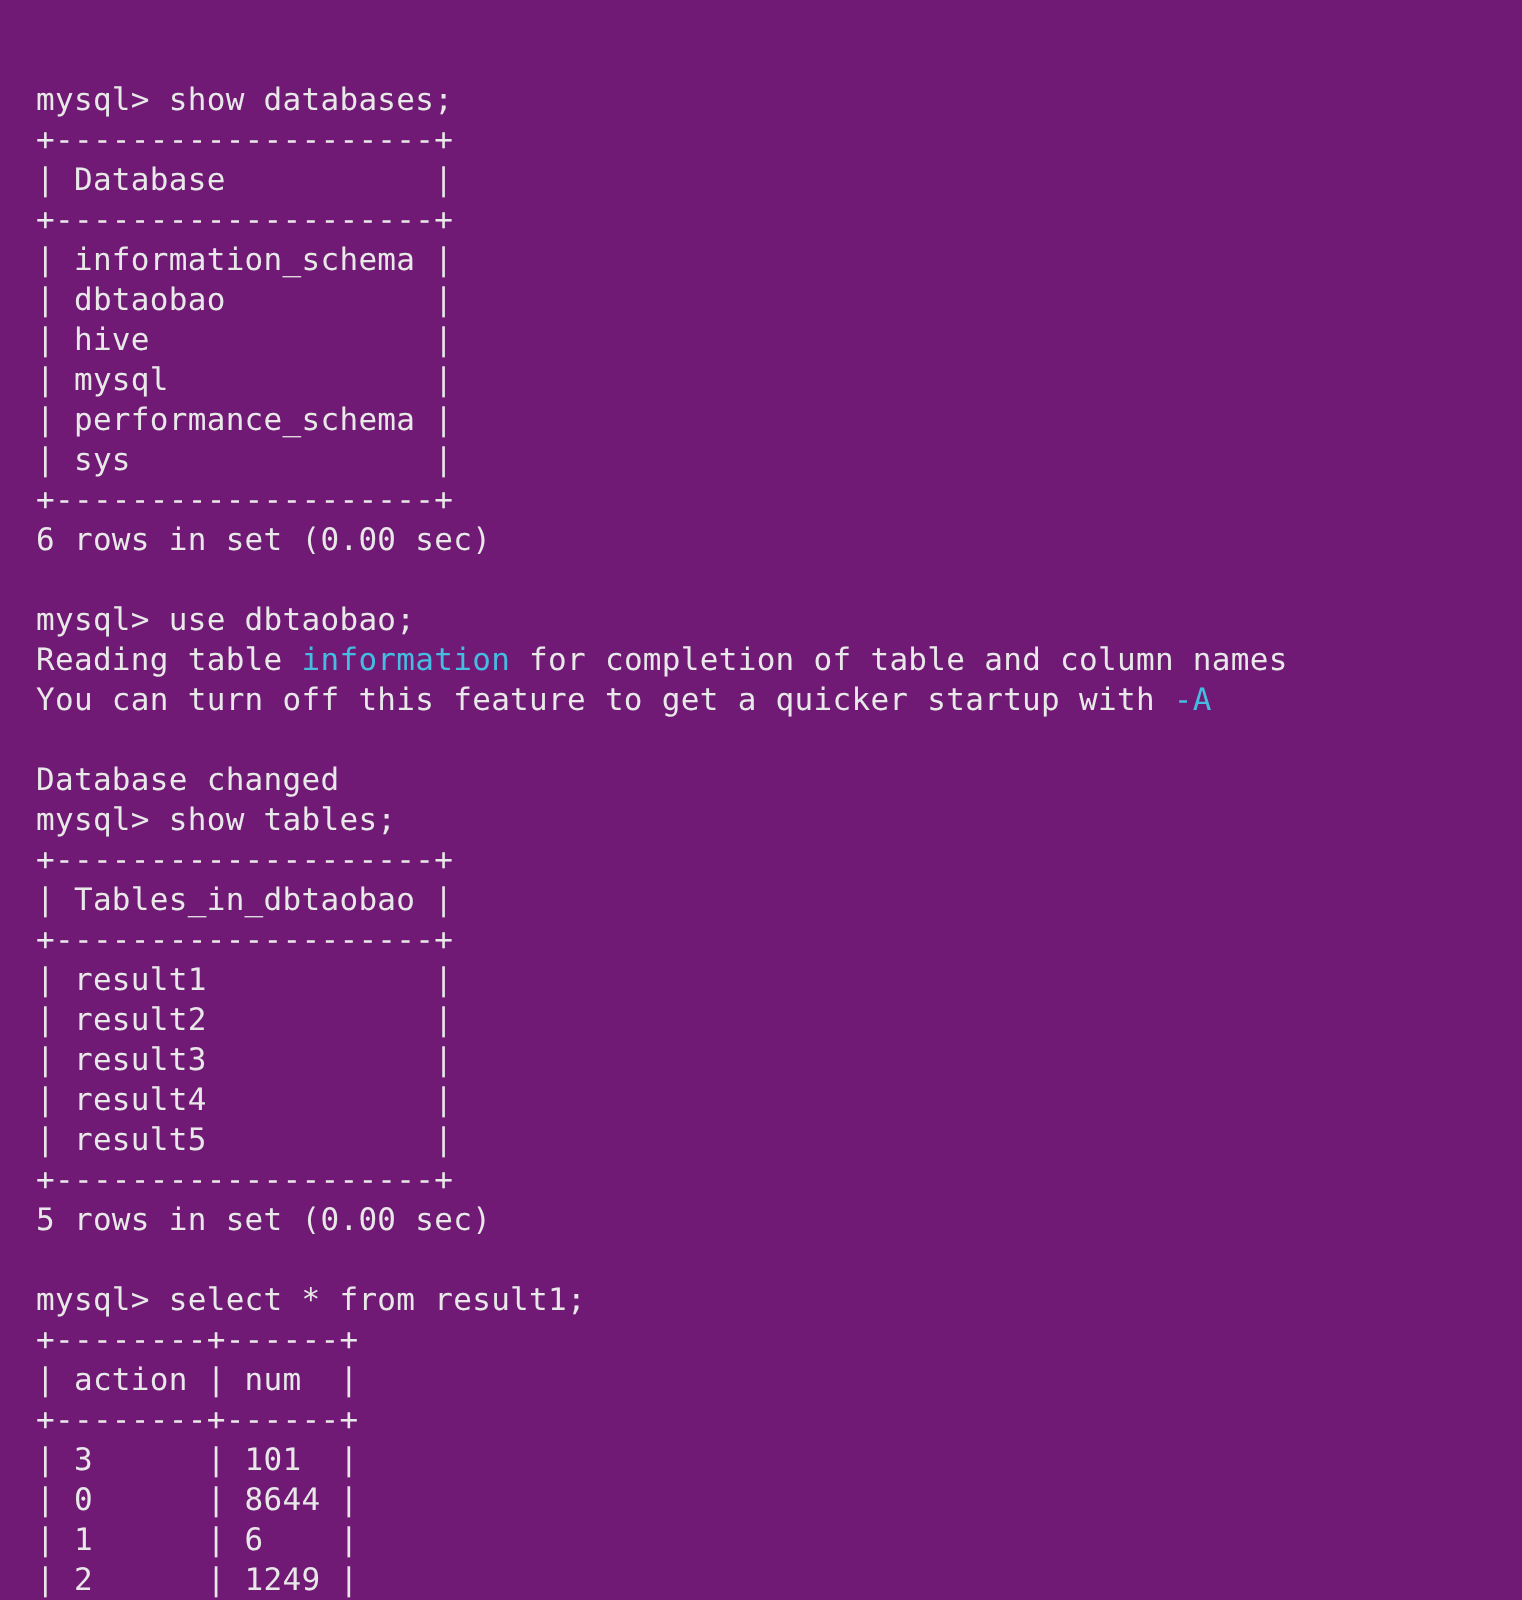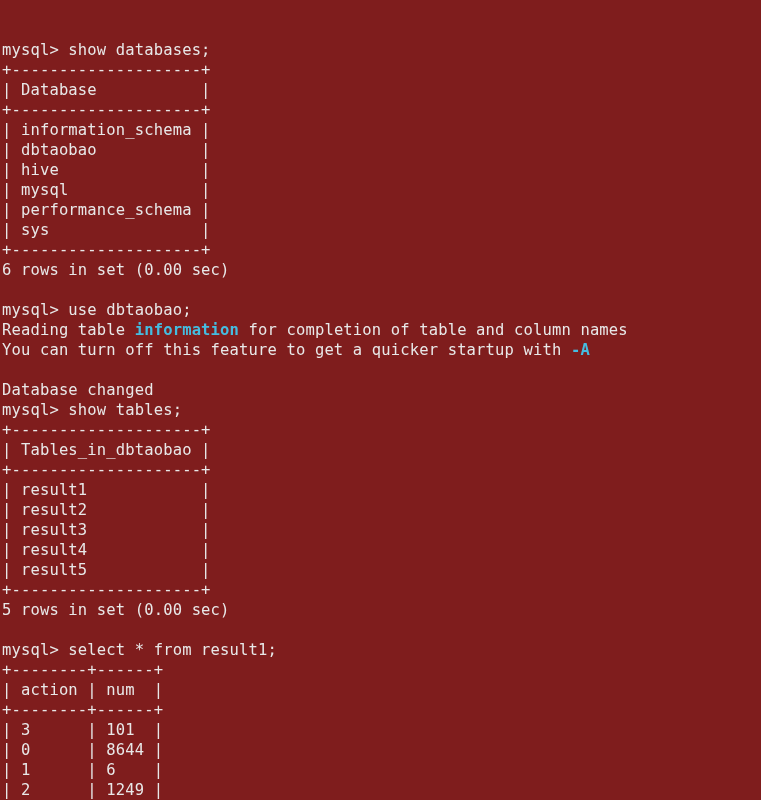--- a/index.html
+++ b/index.html
@@ -29,21 +29,21 @@
     position: relative;
   }
   .line {
     height: 20px;
     line-height: 20px;
     white-space: pre;
     padding-left: 2px;
     font-variant-ligatures: none;
   }
   .line.blank { }
-  .cyan { color: #45bce0; font-weight: bold; }
+  .cyan { color: #45bce0; }
   .seg { white-space: pre; }
 </style>
 </head>
 <body>
 
-<div id="terminal" style="background: #7f1d1d; color: rgb(232, 232, 232);">
+<div id="terminal" style="background: #701a75; color: rgb(232, 232, 232); padding-left: 16px;">
   <div id="terminal-output"><div class="line"><span class="seg">mysql&gt; show databases;</span></div><div class="line"><span class="seg">+--------------------+</span></div><div class="line"><span class="seg">| Database           |</span></div><div class="line"><span class="seg">+--------------------+</span></div><div class="line"><span class="seg">| information_schema |</span></div><div class="line"><span class="seg">| dbtaobao           |</span></div><div class="line"><span class="seg">| hive               |</span></div><div class="line"><span class="seg">| mysql              |</span></div><div class="line"><span class="seg">| performance_schema |</span></div><div class="line"><span class="seg">| sys                |</span></div><div class="line"><span class="seg">+--------------------+</span></div><div class="line"><span class="seg">6 rows in set (0.00 sec)</span></div><div class="line blank">&nbsp;</div><div class="line"><span class="seg">mysql&gt; use dbtaobao;</span></div><div class="line"><span class="seg">Reading table </span><span class="seg cyan">information</span><span class="seg"> for completion of table and column names</span></div><div class="line"><span class="seg">You can turn off this feature to get a quicker startup with </span><span class="seg cyan">-A</span></div><div class="line blank">&nbsp;</div><div class="line"><span class="seg">Database changed</span></div><div class="line"><span class="seg">mysql&gt; show tables;</span></div><div class="line"><span class="seg">+--------------------+</span></div><div class="line"><span class="seg">| Tables_in_dbtaobao |</span></div><div class="line"><span class="seg">+--------------------+</span></div><div class="line"><span class="seg">| result1            |</span></div><div class="line"><span class="seg">| result2            |</span></div><div class="line"><span class="seg">| result3            |</span></div><div class="line"><span class="seg">| result4            |</span></div><div class="line"><span class="seg">| result5            |</span></div><div class="line"><span class="seg">+--------------------+</span></div><div class="line"><span class="seg">5 rows in set (0.00 sec)</span></div><div class="line blank">&nbsp;</div><div class="line"><span class="seg">mysql&gt; select * from result1;</span></div><div class="line"><span class="seg">+--------+------+</span></div><div class="line"><span class="seg">| action | num  |</span></div><div class="line"><span class="seg">+--------+------+</span></div><div class="line"><span class="seg">| 3      | 101  |</span></div><div class="line"><span class="seg">| 0      | 8644 |</span></div><div class="line"><span class="seg">| 1      | 6    |</span></div><div class="line"><span class="seg">| 2      | 1249 |</span></div></div>
 </div>
 
 </body></html>

